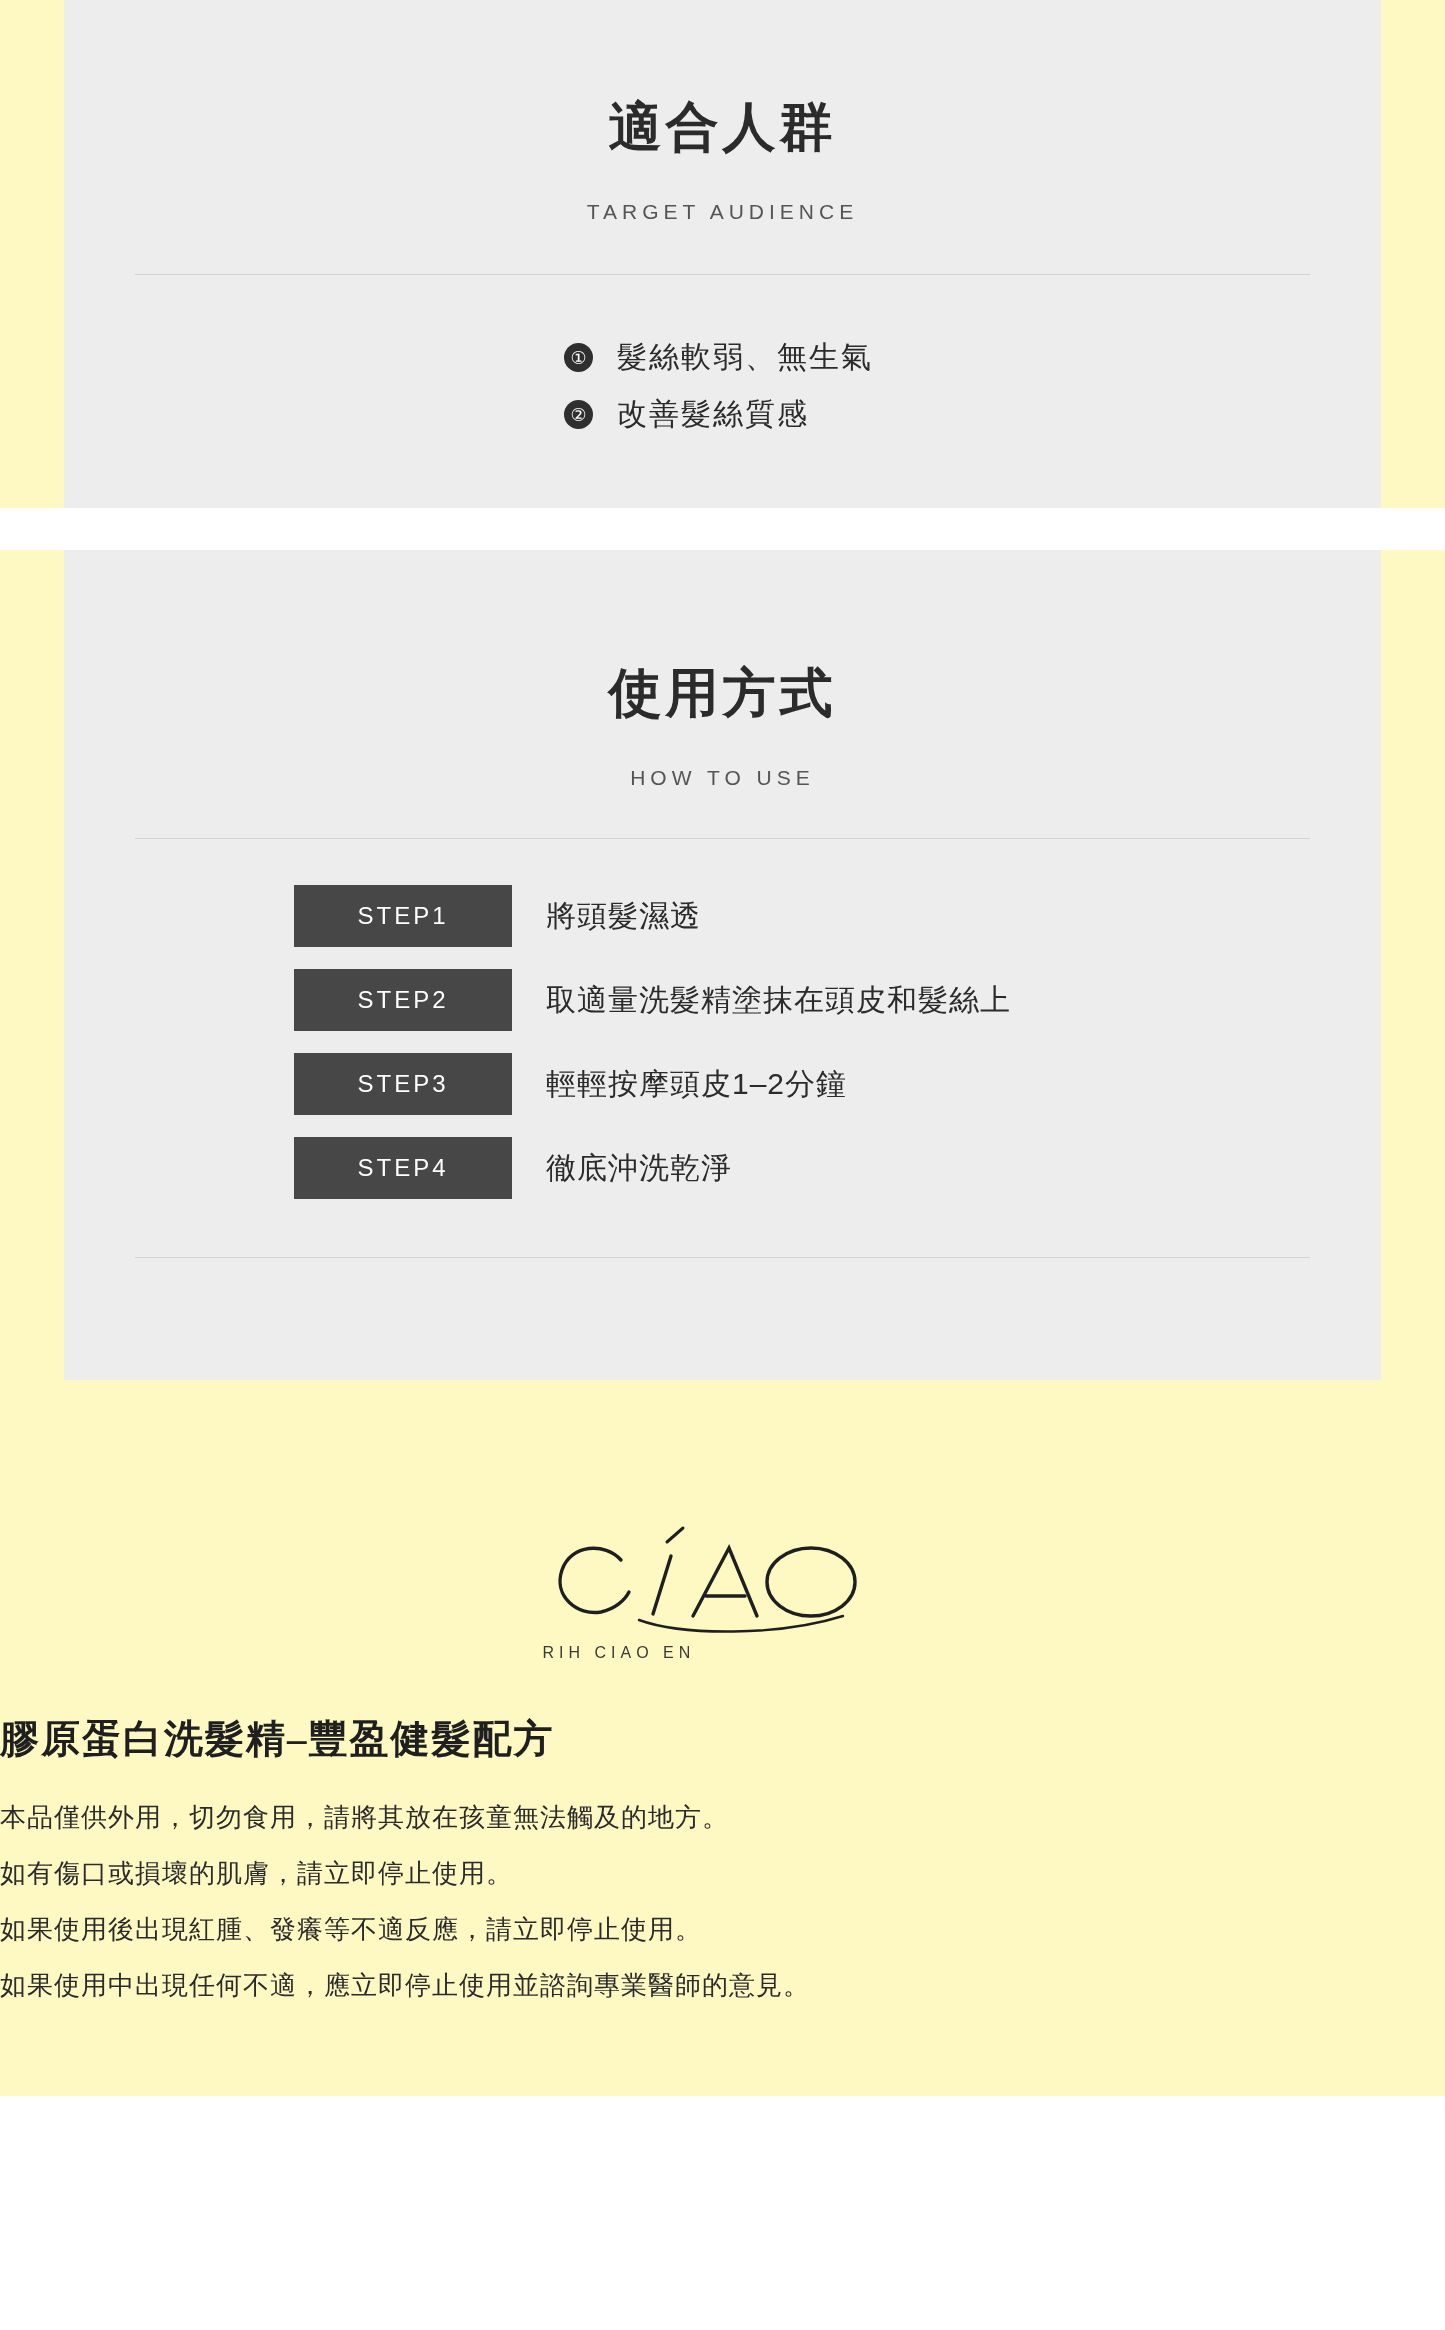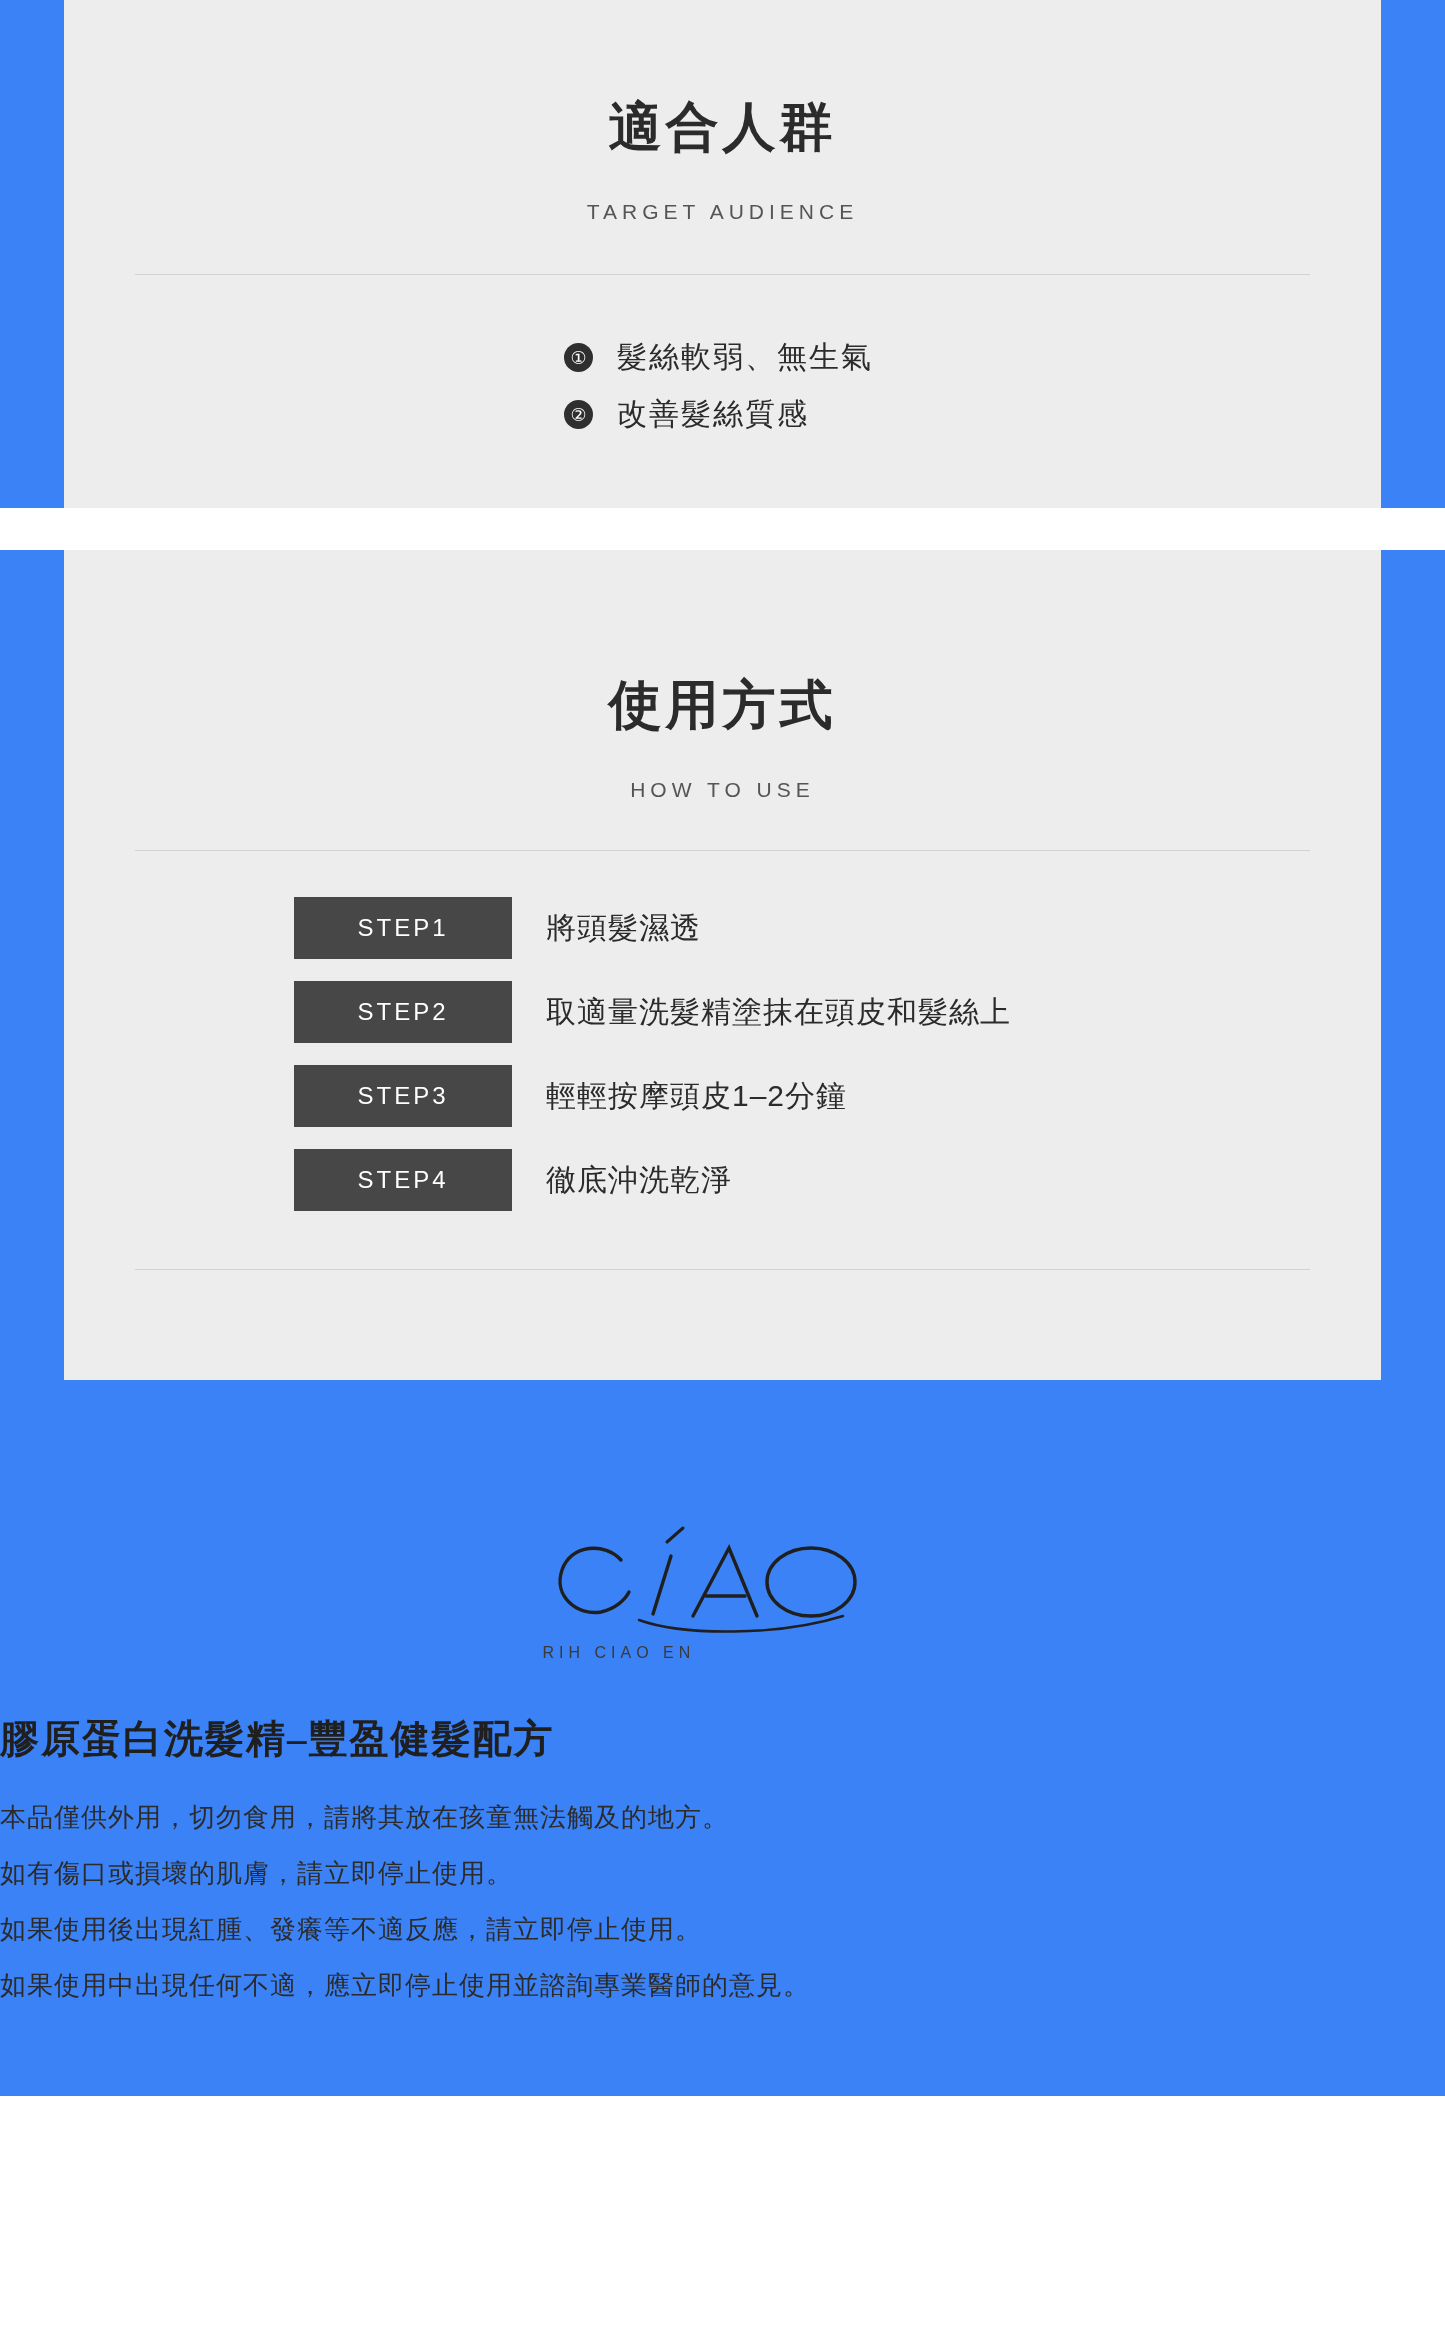--- a/index.html
+++ b/index.html
@@ -10,21 +10,21 @@
   }
   body {
     width: 1445px;
     font-family: "Liberation Sans", "DejaVu Sans", sans-serif;
     color: #2b2b2b;
     -webkit-font-smoothing: antialiased;
   }
   .page {
     width: 1445px;
     margin: 0 auto;
-    background: #3b82f6;
+    background: #fef9c3;
     position: relative;
   }
 
   
   .panel {
     background: #ededed;
     margin: 0 64px;
     box-sizing: border-box;
   }
 
@@ -89,21 +89,21 @@
     letter-spacing: 2px;
     color: #2b2b2b;
     white-space: nowrap;
   }
 
   
   .panel-gap { height: 42px; background: #ffffff; }
 
   
   #sec-howto {
-    padding-top: 40px;
+    padding-top: 28px;
     padding-bottom: 58px;
     height: 830px;
     box-sizing: border-box;
     position: relative;
   }
   #sec-howto .panel-title { margin-top: 86px; }
   #sec-howto .panel-sub { margin-top: 22px; }
   #sec-howto .rule.top { width: 1175px; margin-top: 48px; }
   #sec-howto .rule.bottom { width: 1175px; margin-top: 58px; }
 

